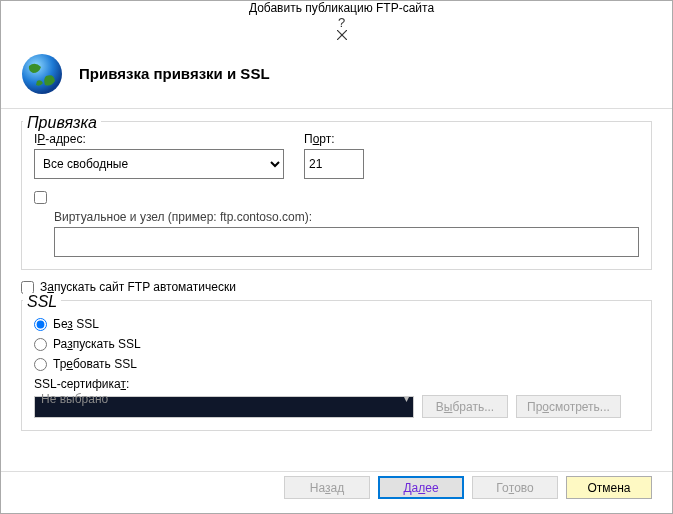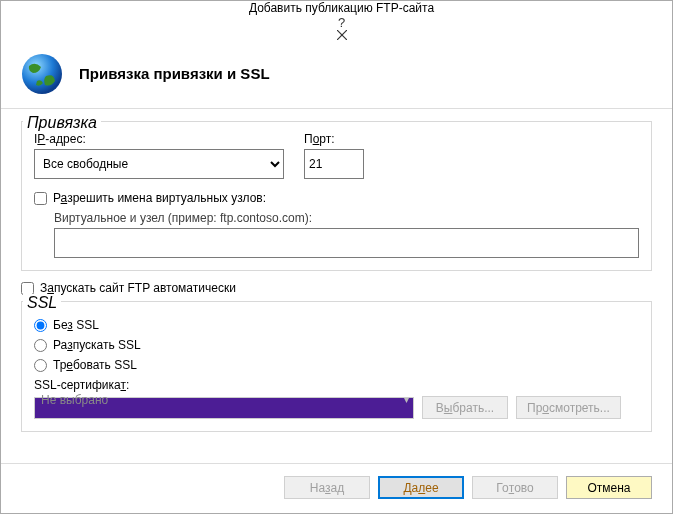--- a/index.html
+++ b/index.html
@@ -83,21 +83,21 @@
     display: flex; align-items: center; gap: 6px;
     margin: 6px 0;
   }
   input[type="checkbox"], input[type="radio"] {
     width: 13px; height: 13px; margin: 0;
   }
   .ssl-group { margin-top: 4px; }
   .cert-row { display: flex; gap: 8px; align-items: center; margin-top: 4px;}
   .cert-select {
     flex: 0 0 380px;
-    background: #4c1d95;
+    background: #0f172a;
     border: 1px solid #ccc;
     color: #888;
     height: 22px;
     display: flex; align-items: center; justify-content: space-between;
     padding: 0 4px 16px 6px;
   }
   .cert-select .arrow { color: #bbb; font-size: 10px;}
   .btn {
     min-width: 86px;
     height: 23px;
@@ -111,25 +111,25 @@
     justify-content: center;
   }
   .btn.disabled {
     color: #a0a0a0;
     background: #efefef;
     border-color: #d0d0d0;
   }
   .btn.default {
     border: 2px solid #0078d7;
     background: #e1e1e1;
-    color: #a16207;
+    color: #6d28d9;
   }
   .footer {
     border-top: 1px solid #ddd;
-    padding: 12px 20px 14px 20px;
+    padding: 4px 20px 14px 20px;
     display: flex;
     justify-content: flex-end;
     gap: 8px;
     background: #fff;
   }
   .underline-letter { text-decoration: underline; }
   .vhost-block { margin-top: 6px; padding-left: 20px;}
   .vhost-label { color: #404040; margin-bottom: 3px; display: block;}
 </style>
 </head>
@@ -174,21 +174,20 @@
           <option>Все свободные</option>
         </select>
       </div>
       <div class="col-port">
         <label class="field-label"><span>П</span><span class="underline-letter">о</span><span>рт:</span></label>
         <input type="text" value="21" style="">
       </div>
     </div>
     <div class="chk-row" style="margin-top:12px;">
       <input type="checkbox" style="">
-      <label><span>Р</span><span class="underline-letter">а</span><span>зрешить имена виртуальных узлов:</span></label>
     </div>
     <div class="vhost-block">
       <label class="vhost-label">Виртуальное и узел (пример: ftp.contoso.com):</label>
       <input type="text" class="disabled-input" disabled="" style="">
     </div>
   </div>
 
   <div class="chk-row">
     <input type="checkbox" style="">
     <label><span>З</span><span class="underline-letter">а</span><span>пускать сайт FTP автоматически</span></label>

